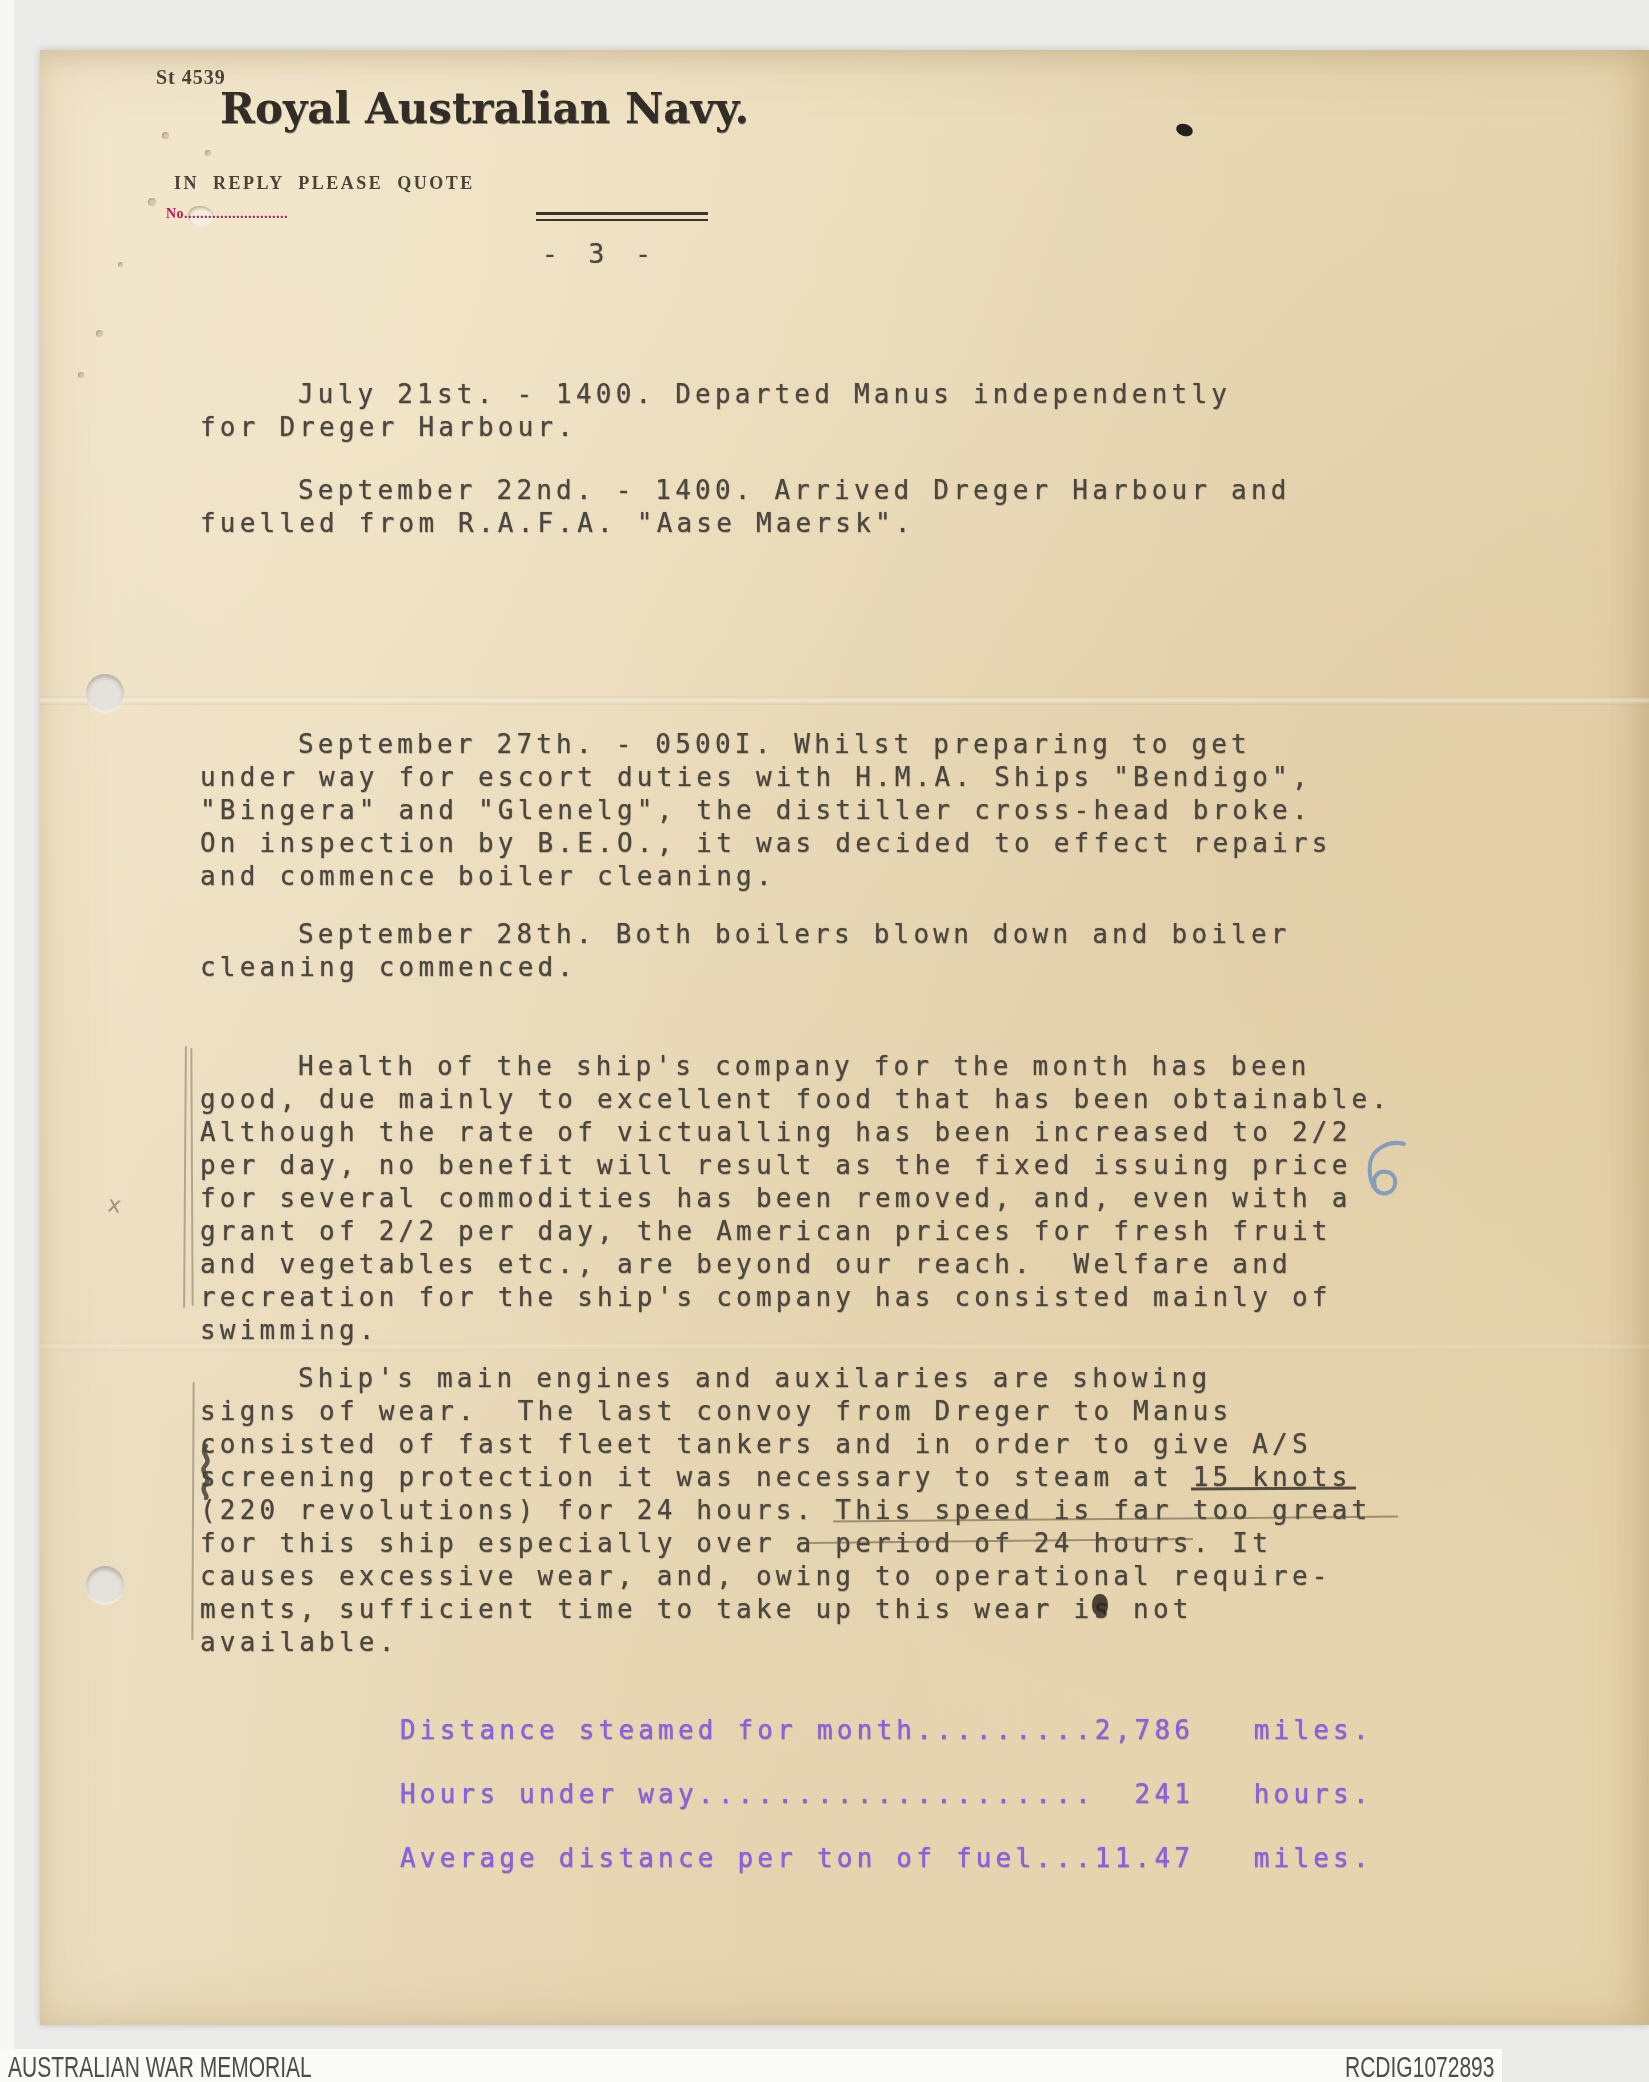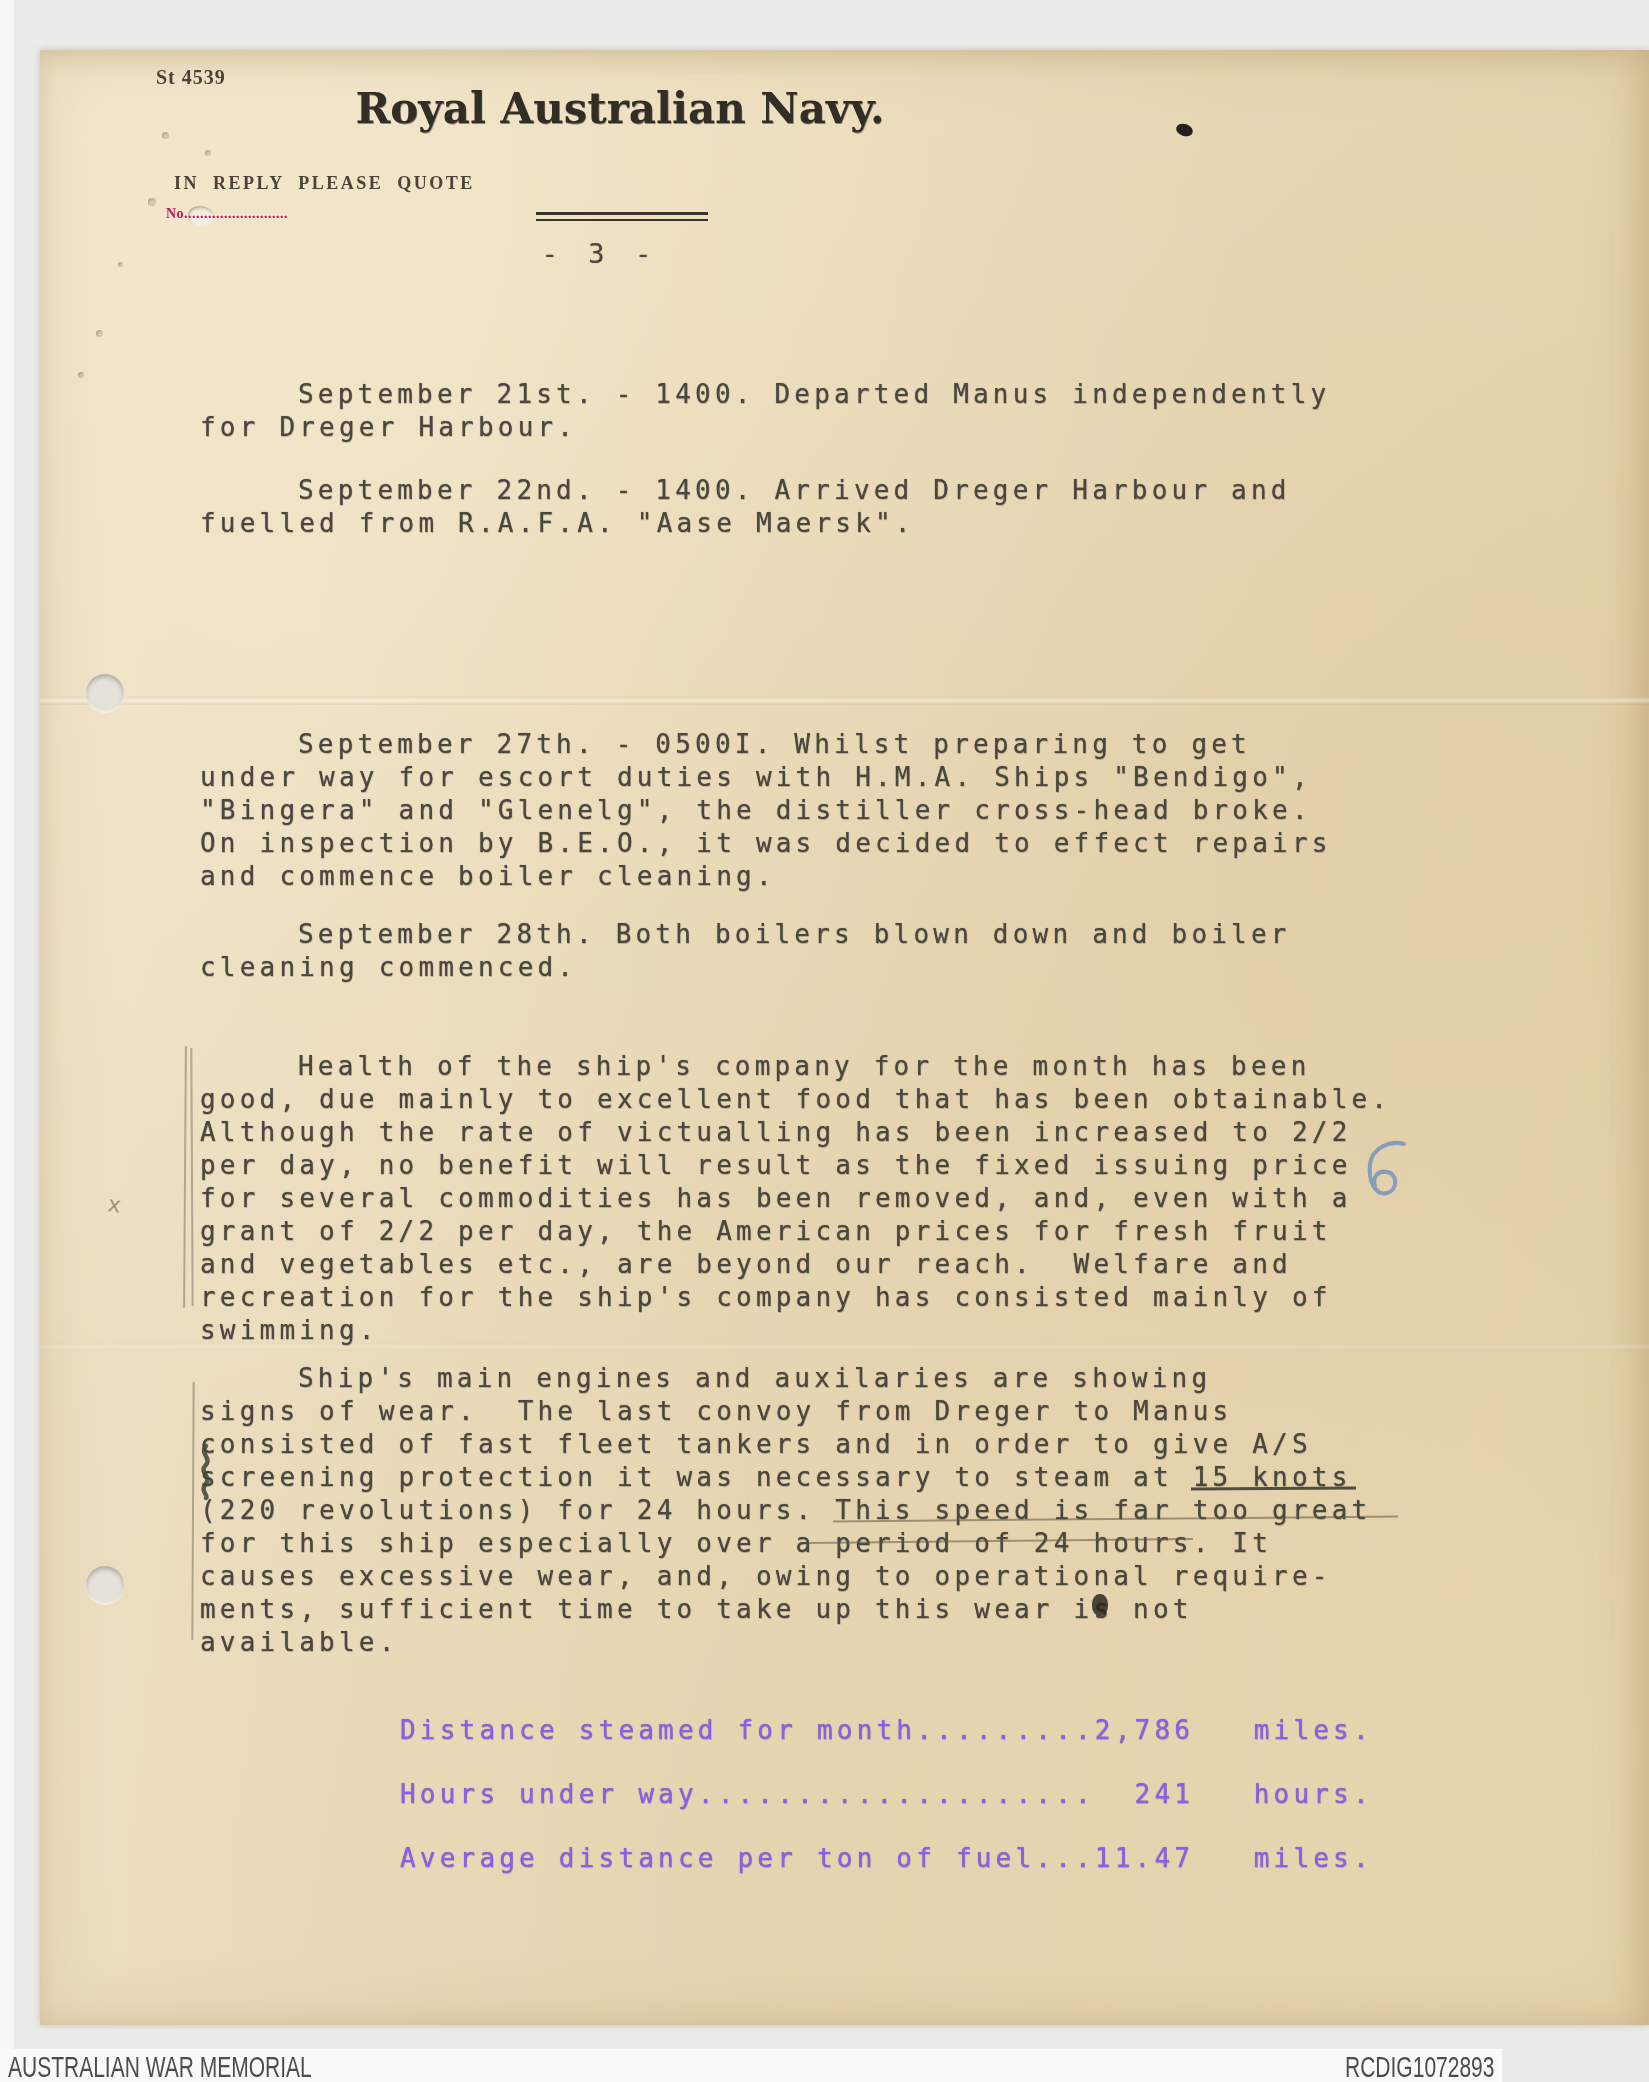--- a/index.html
+++ b/index.html
@@ -28,21 +28,21 @@
   .tw{position:absolute;left:200px;width:1270px;z-index:3;color:#4b4740;
       font-family:"DejaVu Sans Mono",monospace;font-size:26px;line-height:33px;
       letter-spacing:4.2px;white-space:pre-wrap;text-indent:98px;
       text-shadow:0 0 1px rgba(74,66,52,.65), .5px .5px 0 rgba(74,66,52,.25);}
   .stat{position:absolute;left:400px;z-index:3;color:#8b5cf6;font-family:"DejaVu Sans Mono",monospace;
       font-size:26px;line-height:33px;letter-spacing:4.2px;white-space:pre;
       text-shadow:0 0 1px rgba(74,66,52,.65), .5px .5px 0 rgba(74,66,52,.25);}
   
   .formno{position:absolute;left:156px;top:66px;z-index:3;font-family:"Liberation Serif",serif;
       font-weight:bold;font-size:20px;letter-spacing:1px;color:#4a4336;}
-  .title{position:absolute;left:220px;top:84px;width:800px;text-align:center;z-index:3;
+  .title{position:absolute;left:220px;top:84px;width:800px;text-align:left;z-index:3;
       font-family:"DejaVu Serif",serif;font-weight:bold;font-size:42px;color:#322e27;
       letter-spacing:0px;text-shadow:.6px .6px 0 rgba(50,45,35,.5);}
   .rule1{position:absolute;left:536px;top:212px;width:172px;height:3px;background:#39352c;z-index:3;}
   .rule2{position:absolute;left:536px;top:219px;width:172px;height:2px;background:#39352c;z-index:3;}
   .pageno{position:absolute;left:500px;top:238px;width:200px;text-align:center;z-index:3;
       font-family:"DejaVu Sans Mono",monospace;font-size:27px;letter-spacing:7px;color:#4b4740;
       text-shadow:0 0 1px rgba(74,66,52,.6);}
   .replyq{position:absolute;left:174px;top:173px;z-index:3;font-family:"Liberation Serif",serif;
       font-weight:bold;font-size:18px;letter-spacing:2.5px;word-spacing:7px;color:#4a4336;}
   .noline{position:absolute;left:166px;top:206px;z-index:3;font-family:"Liberation Serif",serif;
@@ -86,21 +86,21 @@
   <div class="artifact"></div>
 
   <div class="formno">St 4539</div>
   <div class="title">Royal Australian Navy.</div>
   <div class="rule1"></div>
   <div class="rule2"></div>
   <div class="pageno">- 3 -</div>
   <div class="replyq">IN REPLY PLEASE QUOTE</div>
   <div class="noline">No..........................</div>
 
-  <div class="tw" style="top:378px;">September 21st. - 1400. Departed Manus independently
+  <div class="tw" style="top:378px;">July 21st. - 1400. Departed Manus independently
 for Dreger Harbour.</div>
   <div class="tw" style="top:474px;">September 22nd. - 1400. Arrived Dreger Harbour and
 fuelled from R.A.F.A. "Aase Maersk".</div>
   <div class="tw" style="top:728px;">September 27th. - 0500I. Whilst preparing to get
 under way for escort duties with H.M.A. Ships "Bendigo",
 "Bingera" and "Glenelg", the distiller cross-head broke.
 On inspection by B.E.O., it was decided to effect repairs
 and commence boiler cleaning.</div>
   <div class="tw" style="top:918px;">September 28th. Both boilers blown down and boiler
 cleaning commenced.</div>

